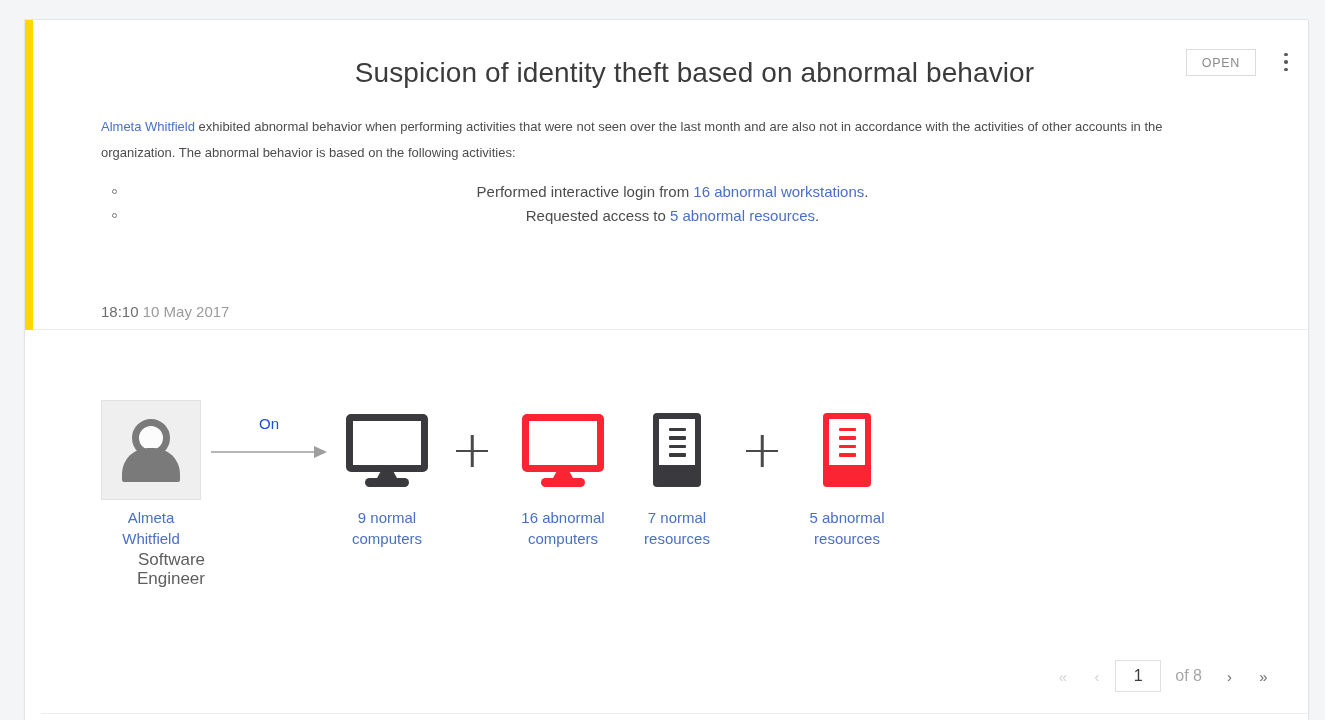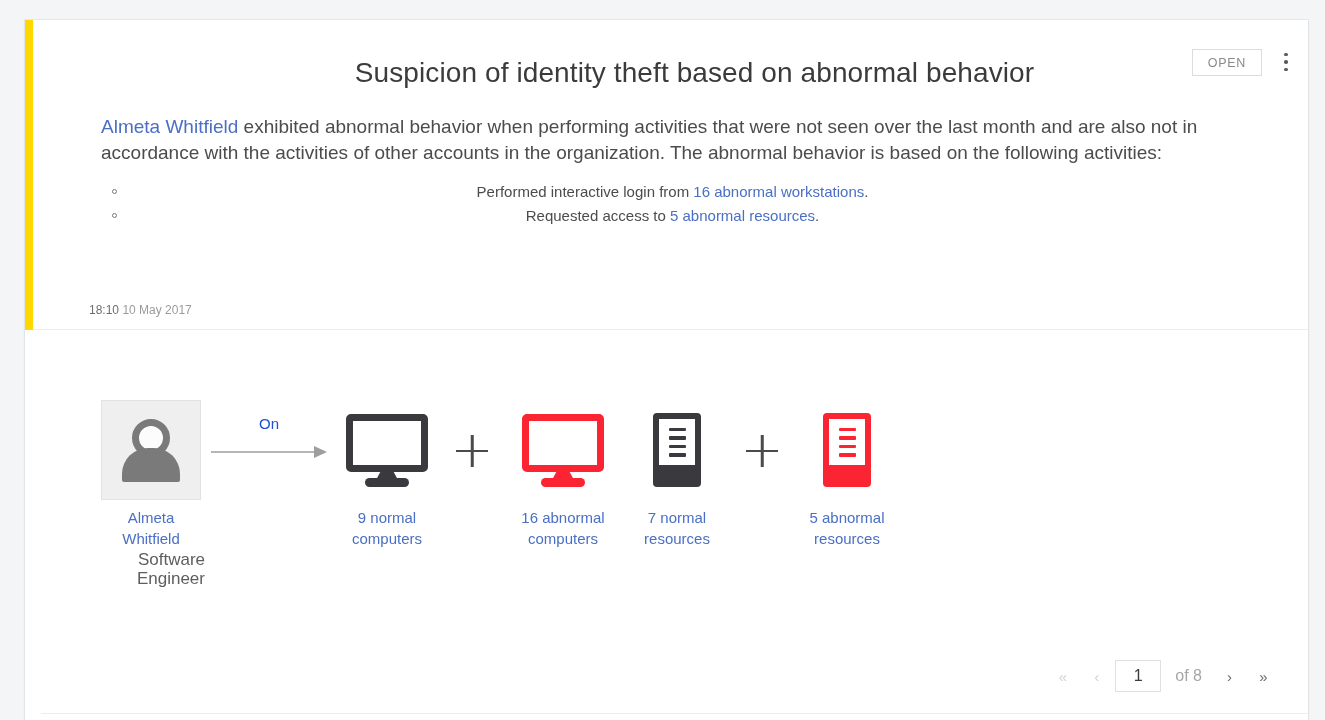--- a/index.html
+++ b/index.html
@@ -66,21 +66,21 @@
     margin: 0;
     white-space: nowrap;
   }
 
   .header-actions {
     position: absolute;
     right: 12px;
     top: 28px;
     display: flex;
     align-items: center;
-    gap: 14px;
+    gap: 20px;
   }
 
   .status-badge {
     border: 1px solid #dcdcdc;
     background: #fff;
     color: #8a8a8a;
     font-size: 12.5px;
     letter-spacing: 0.7px;
     padding: 6px 15px 5px 15px;
     line-height: 14px;
@@ -106,21 +106,21 @@
   }
 
   .alert-body {
     position: absolute;
     left: 68px;
     top: 94px;
     width: 1115px;
   }
 
   .alert-paragraph {
-    font-size: 19px;
+    font-size: 13px;
     line-height: 26px;
     color: #4c4c4c;
     margin: 0;
     font-weight: 400;
   }
 
   .link {
     color: #4a6fc4;
     cursor: pointer;
   }
@@ -144,23 +144,23 @@
     top: 9px;
     width: 5px;
     height: 5px;
     border: 1.4px solid #777;
     border-radius: 50%;
     box-sizing: border-box;
   }
 
   .timestamp {
     position: absolute;
-    left: 56px;
+    left: 68px;
     top: 283px;
-    font-size: 12px;
+    font-size: 15px;
     color: #9b9b9b;
   }
   .timestamp .time {
     color: #6e6e6e;
   }
 
   
   .diagram-section {
     position: absolute;
     left: 8px;

